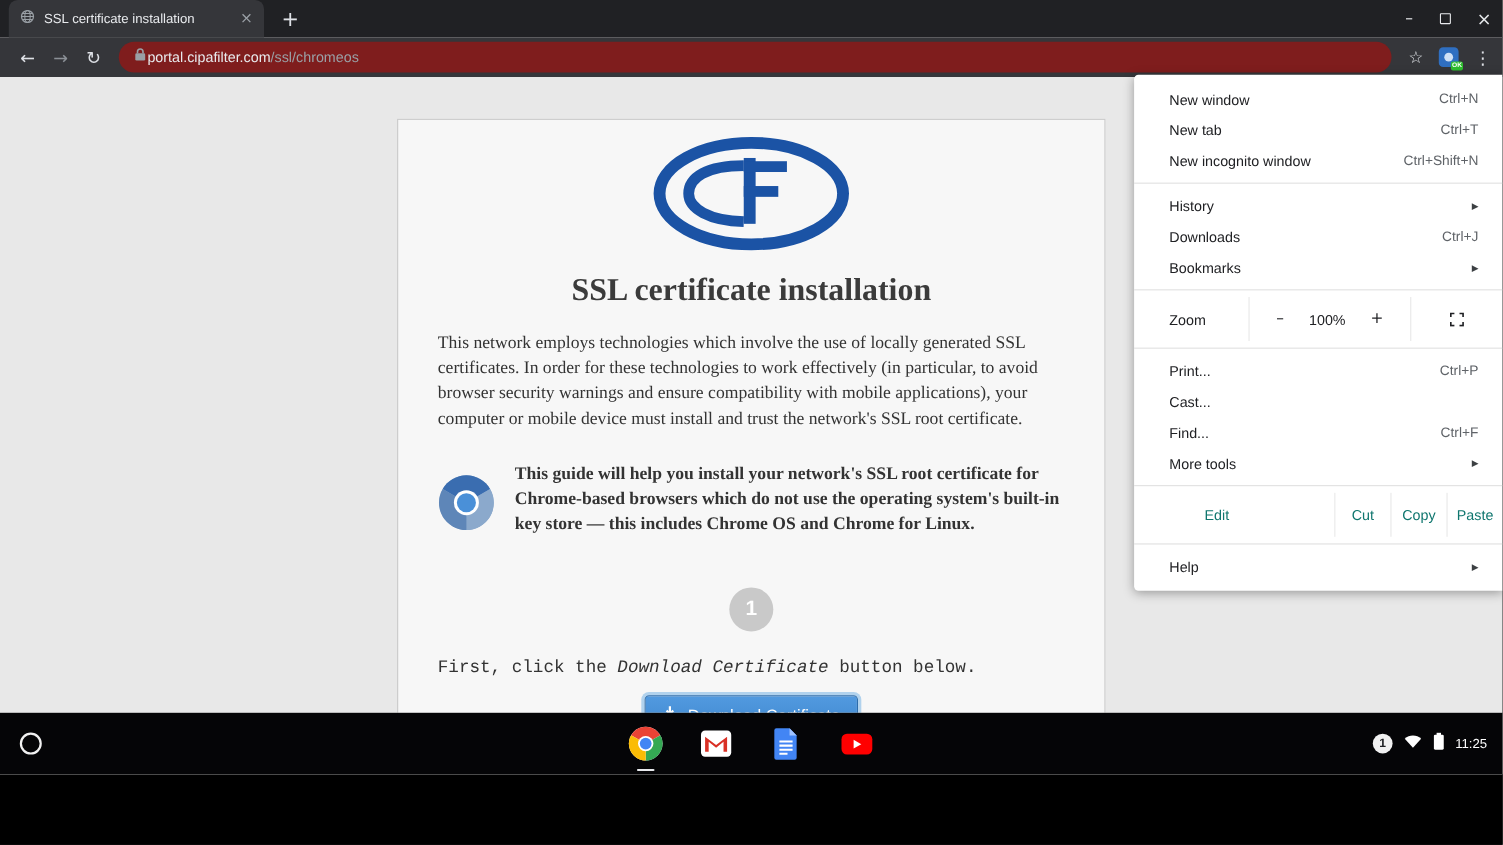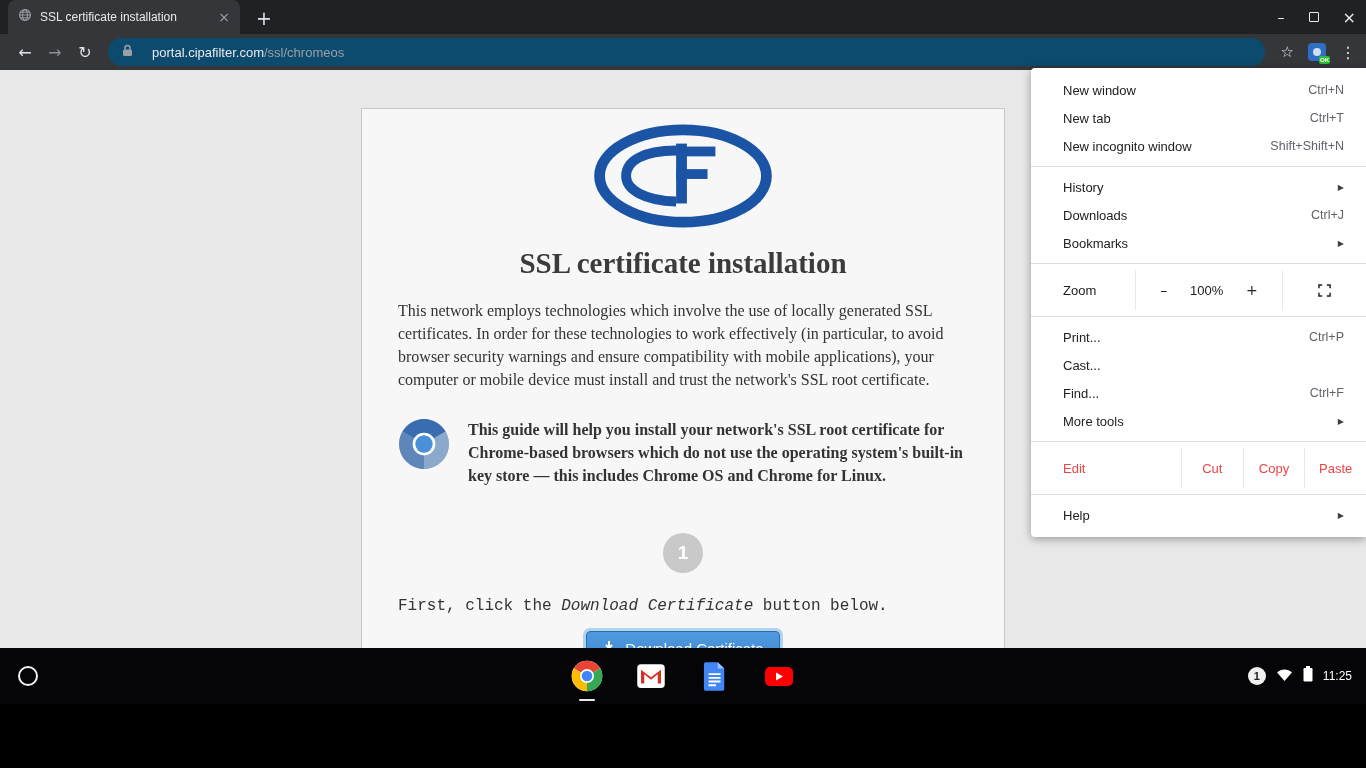--- a/index.html
+++ b/index.html
@@ -19,39 +19,39 @@
   .win-controls { position:absolute; right:10px; top:0; height:34px; display:flex; align-items:center; gap:24px; color:#e8eaed; }
   .win-min { font-size:14px; cursor:pointer; }
   .win-max { width:10px; height:10px; border:1.5px solid #e8eaed; border-radius:1px; cursor:pointer; }
   .win-close { font-size:16px; cursor:pointer; }
 
   
   .toolbar { position:absolute; top:34px; left:0; right:0; height:36px; background:#35363a;
              display:flex; align-items:center; padding:0 10px; }
   .nav-icon { width:30px; text-align:center; color:#dee1e6; font-size:16px; cursor:pointer; }
   .nav-icon.dim { color:#8b9096; }
-  .omnibox { flex:1; height:28px; background:#0c4a6e; border-radius:14px; display:flex; align-items:center;
-             padding:0 14px; gap:19px; margin:0 8px; cursor:text; }
+  .omnibox { flex:1; height:28px; background:#7f1d1d; border-radius:14px; display:flex; align-items:center;
+             padding:0 14px; gap:1px; margin:0 8px; cursor:text; }
   .url-host { color:#e8eaed; font-size:13px; }
   .url-path { color:#9aa0a6; font-size:13px; }
   .star-icon { color:#dee1e6; font-size:15px; margin:0 8px; cursor:pointer; }
   .ext-icon { position:relative; width:18px; height:18px; border-radius:4px; background:#2f6fc1; margin:0 6px; cursor:pointer; }
   .ext-icon::before { content:""; position:absolute; inset:5px; border-radius:50%; background:#cfe0f5; }
   .ext-badge { position:absolute; right:-4px; bottom:-3px; background:#2ebd2e; color:#fff; font-size:6px;
                font-weight:bold; line-height:8px; padding:0 1px; border-radius:2px; }
   .menu-dots { color:#dee1e6; font-size:16px; margin-left:8px; cursor:pointer; }
 
   
   .content { position:absolute; top:70px; left:0; right:0; bottom:56px; background:#e8e8e8;
              display:flex; justify-content:center; overflow:hidden; }
   .card { width:644px; height:700px; margin-top:38px; background:#f7f7f7; border:1px solid #c9c9c9;
           text-align:center; padding:14px 36px 0; }
   .page-title { font-family:"Liberation Serif", serif; font-size:29px; font-weight:bold; color:#3b3b3b; margin-top:14px; }
   .intro { font-family:"Liberation Serif", serif; font-size:16px; color:#333; text-align:left; line-height:1.43; margin-top:20px; }
-  .guide { display:flex; align-items:flex-start; gap:18px; margin-top:26px; text-align:left; }
+  .guide { display:flex; align-items:flex-end; gap:18px; margin-top:26px; text-align:left; }
   .guide-text { font-family:"Liberation Serif", serif; font-weight:bold; font-size:16px; color:#333; line-height:1.45; flex:1; }
   .step-circle { width:40px; height:40px; border-radius:50%; background:#c9c9c9; color:#fff; font-size:19px; font-weight:bold;
                  display:inline-flex; align-items:center; justify-content:center; }
   .step-1 { margin-top:46px; }
   .step-2 { margin-top:26px; }
   .instruction { font-family:Liberation Mono, monospace; font-size:16px; color:#333; text-align:left; margin-top:24px; }
   .instruction em { font-style:italic; }
   .btn-row { margin-top:16px; }
   .download-btn { display:inline-flex; align-items:center; gap:9px; background:linear-gradient(#529adf,#3d86cf);
                   color:#fff; font-size:15px; padding:8px 15px; border:1px solid #2c6cab; border-radius:4px;
@@ -64,21 +64,21 @@
   .mi-label { flex:1; text-align:left; }
   .mi-shortcut { color:#5f6368; font-size:12.5px; }
   .mi-arrow { color:#3c4043; font-size:8px; }
   .msep { height:1px; background:#e0e0e0; margin:6px 0; }
   .zoom-row { height:40px; display:flex; align-items:stretch; font-size:13px; color:#202124; }
   .zoom-label { width:105px; display:flex; align-items:center; padding-left:32px; border-right:1px solid #e8e8e8; }
   .zoom-controls { width:147px; display:flex; align-items:center; justify-content:space-around; border-right:1px solid #e8e8e8; padding:0 10px; }
   .zoom-btn { cursor:pointer; font-size:14px; color:#202124; padding:0 6px; }
   .zoom-value { font-size:13px; }
   .zoom-fs { flex:1; display:flex; align-items:center; justify-content:center; cursor:pointer; }
-  .edit-row { height:40px; display:flex; align-items:stretch; font-size:13px; color:#ef4444; }
+  .edit-row { height:40px; display:flex; align-items:stretch; font-size:13px; color:#0f766e;padding-left:32px; }
   .edit-label { width:150px; display:flex; align-items:center; padding-left:32px; }
   .edit-cell { flex:1; display:flex; align-items:center; justify-content:center; border-left:1px solid #e8e8e8; cursor:pointer; }
   .mi.highlighted { background:#dfe0e2; }
 
   
   .shelf { position:absolute; left:0; right:0; bottom:0; height:56px; background:#050507; }
   .launcher { position:absolute; left:18px; top:18px; width:20px; height:20px; border:2px solid #f1f1f1; border-radius:50%; cursor:pointer; }
   .shelf-apps { position:absolute; left:50%; top:0; height:56px; transform:translateX(-50%);
                 display:flex; align-items:center; gap:32px; }
   .app-slot { position:relative; width:32px; height:32px; display:flex; align-items:center; justify-content:center; cursor:pointer; }
@@ -197,21 +197,21 @@
     <div class="mi">
       <span class="mi-label">New window</span>
       <span class="mi-shortcut">Ctrl+N</span>
     </div>
     <div class="mi">
       <span class="mi-label">New tab</span>
       <span class="mi-shortcut">Ctrl+T</span>
     </div>
     <div class="mi">
       <span class="mi-label">New incognito window</span>
-      <span class="mi-shortcut">Shift+Shift+N</span>
+      <span class="mi-shortcut">Ctrl+Shift+N</span>
     </div>
     <div class="msep"></div>
     <div class="mi">
       <span class="mi-label">History</span>
       <span class="mi-arrow glyph">▶</span>
     </div>
     <div class="mi">
       <span class="mi-label">Downloads</span>
       <span class="mi-shortcut">Ctrl+J</span>
     </div>

